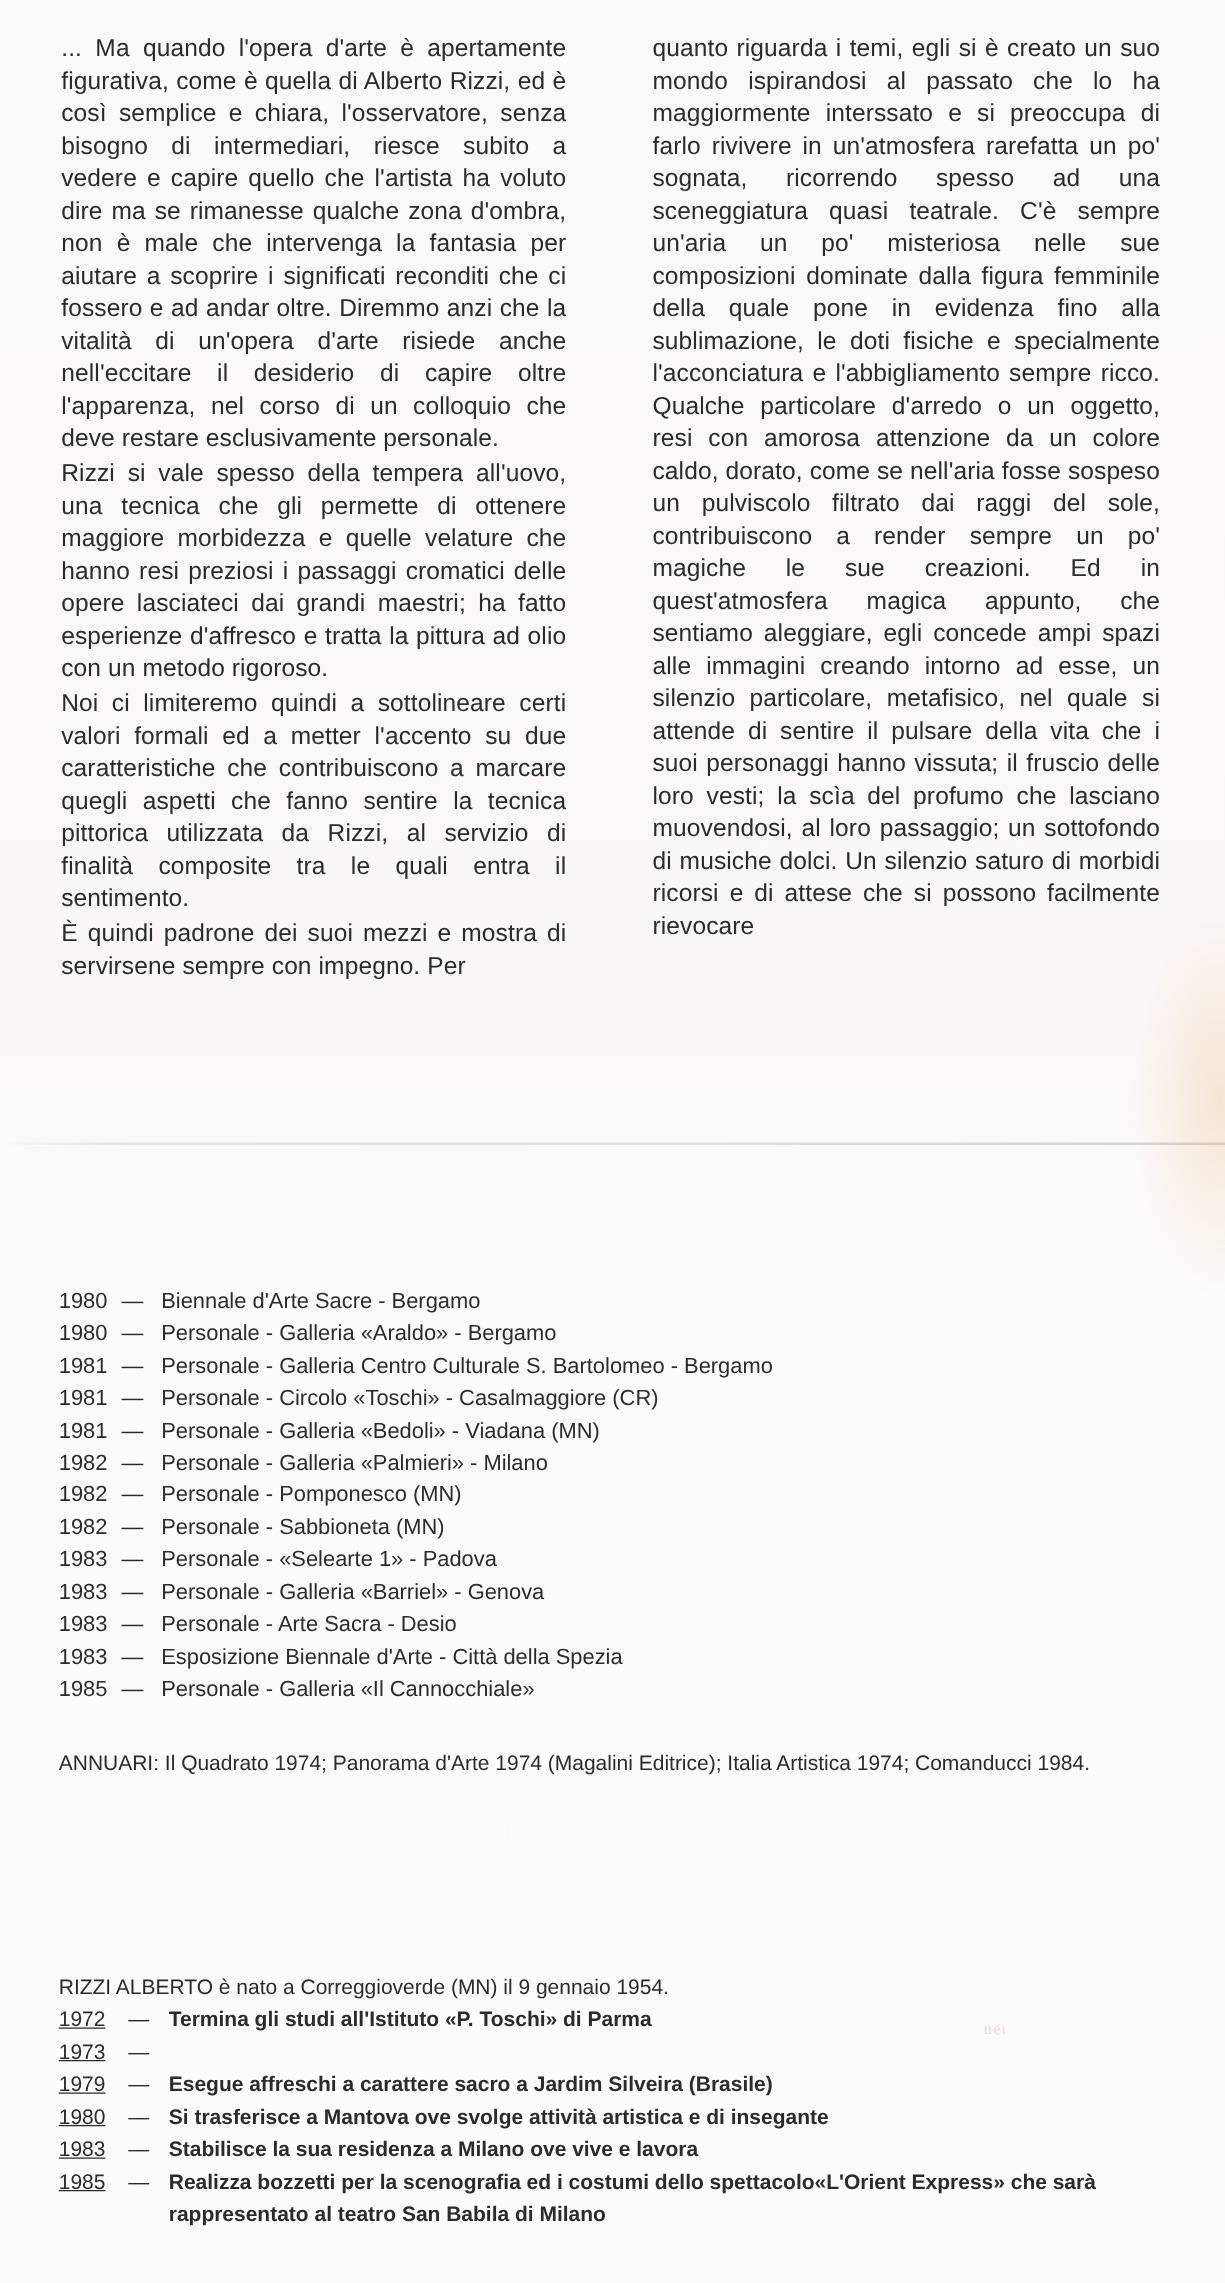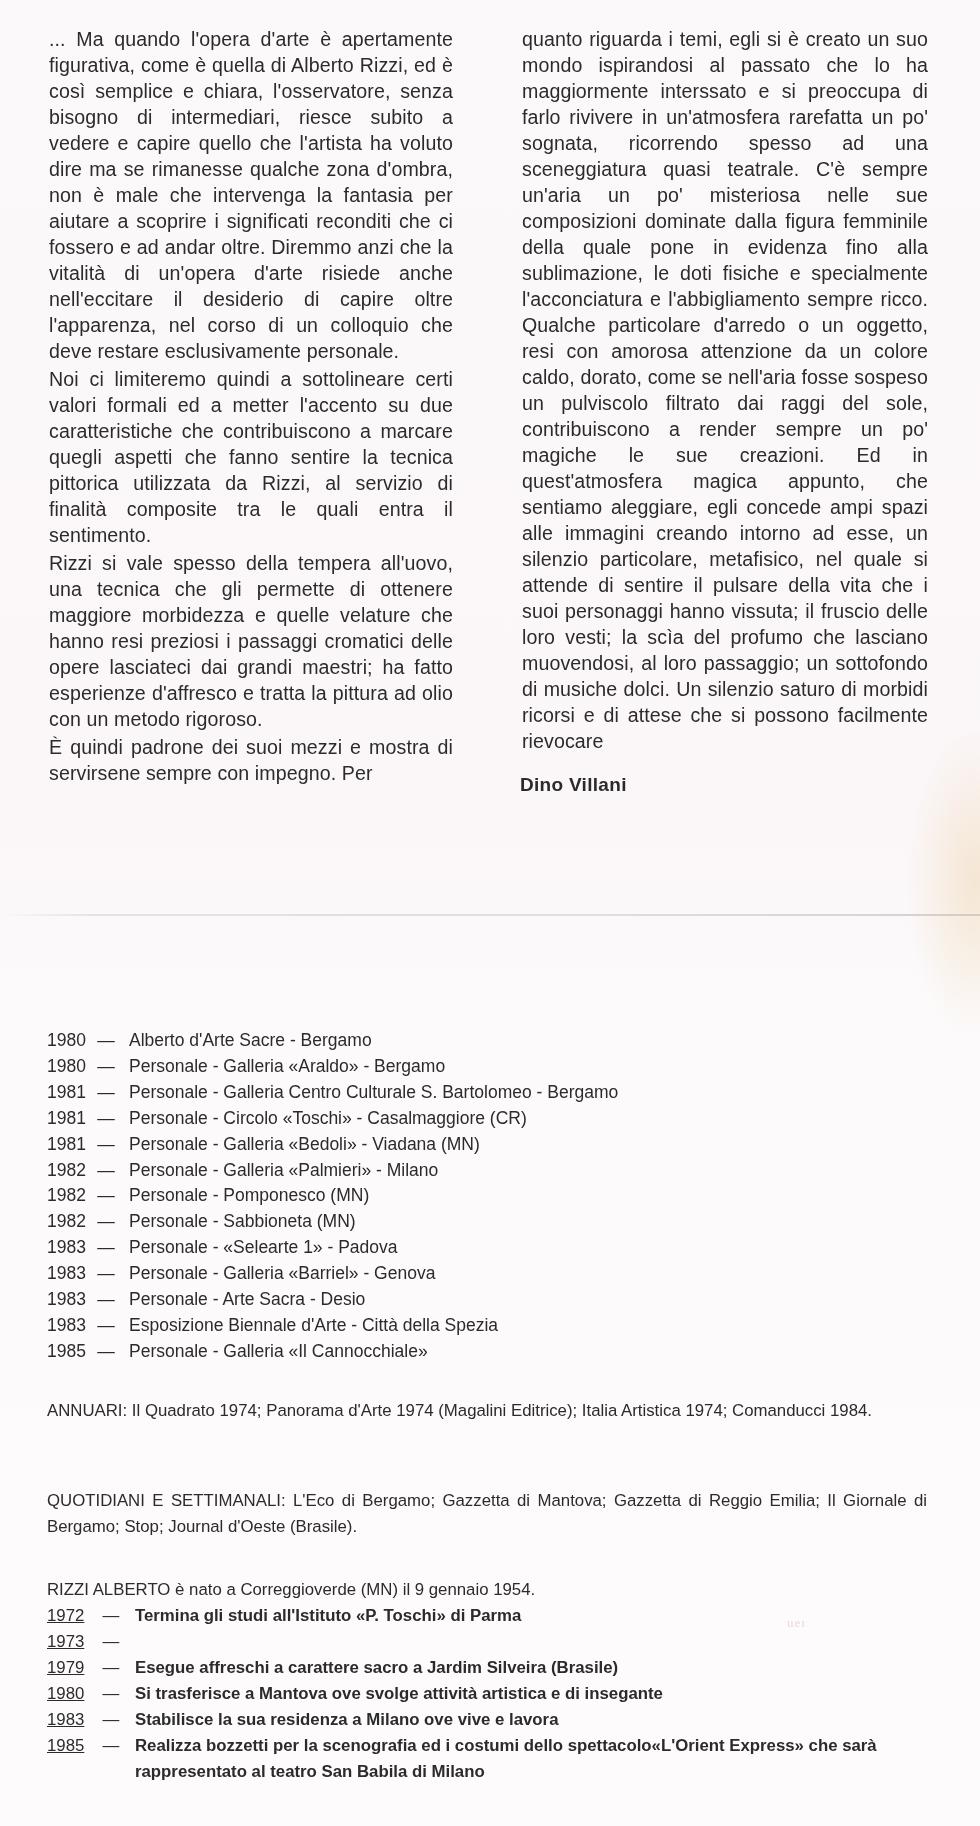--- a/index.html
+++ b/index.html
@@ -144,35 +144,34 @@
 </head>
 <body>
 
 <div class="page">
   <div class="fold"></div>
   <div class="ghost-mark">ueı</div>
 
   <section class="essay">
     <div class="col col-left">
       <p class="para">... Ma quando l'opera d'arte è apertamente figurativa, come è quella di Alberto Rizzi, ed è così semplice e chiara, l'osservatore, senza bisogno di intermediari, riesce subito a vedere e capire quello che l'artista ha voluto dire ma se rimanesse qualche zona d'ombra, non è male che intervenga la fantasia per aiutare a scoprire i significati reconditi che ci fossero e ad andar oltre. Diremmo anzi che la vitalità di un'opera d'arte risiede anche nell'eccitare il desiderio di capire oltre l'apparenza, nel corso di un colloquio che deve restare esclusivamente personale.</p>
+      <p class="para">Rizzi si vale spesso della tempera all'uovo, una tecnica che gli permette di ottenere maggiore morbidezza e quelle velature che hanno resi preziosi i passaggi cromatici delle opere lasciateci dai grandi maestri; ha fatto esperienze d'affresco e tratta la pittura ad olio con un metodo rigoroso.</p>
       <p class="para">Noi ci limiteremo quindi a sottolineare certi valori formali ed a metter l'accento su due caratteristiche che contribuiscono a marcare quegli aspetti che fanno sentire la tecnica pittorica utilizzata da Rizzi, al servizio di finalità composite tra le quali entra il sentimento.</p>
-      <p class="para">Rizzi si vale spesso della tempera all'uovo, una tecnica che gli permette di ottenere maggiore morbidezza e quelle velature che hanno resi preziosi i passaggi cromatici delle opere lasciateci dai grandi maestri; ha fatto esperienze d'affresco e tratta la pittura ad olio con un metodo rigoroso.</p>
       <p class="para">È quindi padrone dei suoi mezzi e mostra di servirsene sempre con impegno. Per</p>
     </div>
     <div class="col col-right">
       <p class="para">quanto riguarda i temi, egli si è creato un suo mondo ispirandosi al passato che lo ha maggiormente interssato e si preoccupa di farlo rivivere in un'atmosfera rarefatta un po' sognata, ricorrendo spesso ad una sceneggiatura quasi teatrale. C'è sempre un'aria un po' misteriosa nelle sue composizioni dominate dalla figura femminile della quale pone in evidenza fino alla sublimazione, le doti fisiche e specialmente l'acconciatura e l'abbigliamento sempre ricco. Qualche particolare d'arredo o un oggetto, resi con amorosa attenzione da un colore caldo, dorato, come se nell'aria fosse sospeso un pulviscolo filtrato dai raggi del sole, contribuiscono a render sempre un po' magiche le sue creazioni. Ed in quest'atmosfera magica appunto, che sentiamo aleggiare, egli concede ampi spazi alle immagini creando intorno ad esse, un silenzio particolare, metafisico, nel quale si attende di sentire il pulsare della vita che i suoi personaggi hanno vissuta; il fruscio delle loro vesti; la scìa del profumo che lasciano muovendosi, al loro passaggio; un sottofondo di musiche dolci. Un silenzio saturo di morbidi ricorsi e di attese che si possono facilmente rievocare</p>
-      <div class="signature">Dino Villani</div>
     </div>
   </section>
 
   <ul class="exhibitions">
     <li>
         <span class="ex-year">1980</span>
         <span class="ex-dash">—</span>
-        <span>Alberto d'Arte Sacre - Bergamo</span>
+        <span>Biennale d'Arte Sacre - Bergamo</span>
       </li>
     <li>
         <span class="ex-year">1980</span>
         <span class="ex-dash">—</span>
         <span>Personale - Galleria «Araldo» - Bergamo</span>
       </li>
     <li>
         <span class="ex-year">1981</span>
         <span class="ex-dash">—</span>
         <span>Personale - Galleria Centro Culturale S. Bartolomeo - Bergamo</span>
@@ -223,21 +222,20 @@
         <span>Esposizione Biennale d'Arte - Città della Spezia</span>
       </li>
     <li>
         <span class="ex-year">1985</span>
         <span class="ex-dash">—</span>
         <span>Personale - Galleria «Il Cannocchiale»</span>
       </li>
   </ul>
 
   <p class="refs refs-annuari">ANNUARI: Il Quadrato 1974; Panorama d'Arte 1974 (Magalini Editrice); Italia Artistica 1974; Comanducci 1984.</p>
-  <p class="refs refs-quotidiani">QUOTIDIANI E SETTIMANALI: L'Eco di Bergamo; Gazzetta di Mantova; Gazzetta di Reggio Emilia; Il Giornale di Bergamo; Stop; Journal d'Oeste (Brasile).</p>
 
   <section class="bio">
     <p class="bio-intro">RIZZI ALBERTO è nato a Correggioverde (MN) il 9 gennaio 1954.</p>
     <ul class="bio-list">
       <li>
           <span class="bio-year">1972</span>
           <span class="bio-dash">—</span>
           <span class="bio-text">Termina gli studi all'Istituto «P. Toschi» di Parma</span>
         </li>
       <li>

